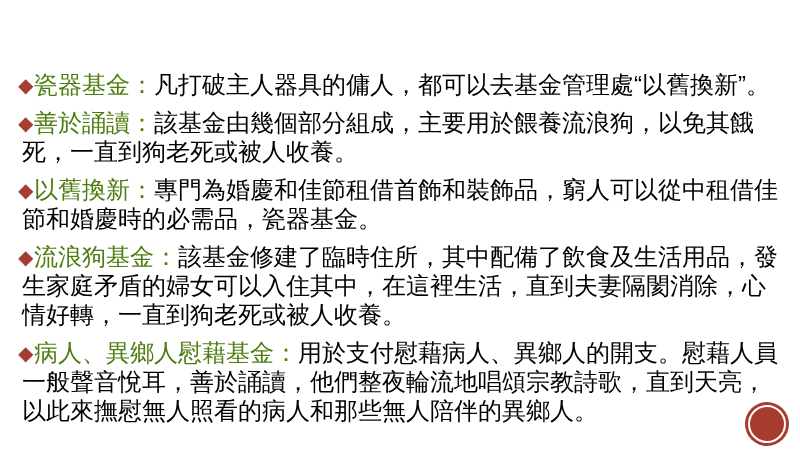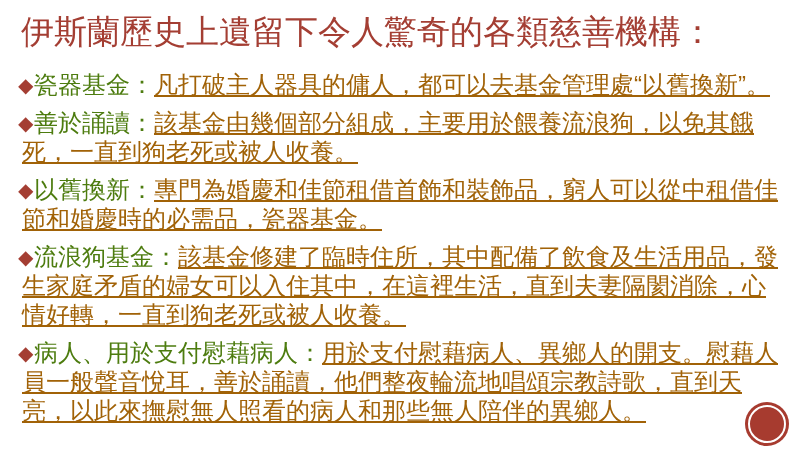--- a/index.html
+++ b/index.html
@@ -49,42 +49,40 @@
     top: 2px;
     font-size: 20px;
     line-height: 26px;
     color: #A43E33;
     text-indent: 0;
   }
   .term {
     color: #4d7c0f;
   }
   .desc {
-    color: #a16207;
-    text-decoration: underline;
+    color: #000000;
   }
   .seal {
     position: absolute;
     left: 748px;
     top: 405px;
     width: 34px;
     height: 34px;
     border-radius: 50%;
     background: radial-gradient(circle at 55% 42%, #b2453a 0%, #a73b2f 55%, #97niстанов 100%);
     background-color: #A73B2F;
     border: 2px solid #ffffff;
     box-shadow: 0 0 0 3px #A73B2F;
   }
 </style>
 </head>
 <body>
 
 <div class="slide">
 
-  <h1 class="slide-title">伊斯蘭歷史上遺留下令人驚奇的各類慈善機構：</h1>
 
   <ul class="bullet-list">
 
     <li class="bullet-item">
       <span class="diamond">◆</span>
       <span class="term">瓷器基金：</span><span class="desc">凡打破主人器具的傭人，都可以去基金管理處“以舊換新”。</span>
     </li>
 
     <li class="bullet-item">
       <span class="diamond">◆</span>
@@ -96,20 +94,20 @@
       <span class="term">以舊換新：</span><span class="desc">專門為婚慶和佳節租借首飾和裝飾品，窮人可以從中租借佳節和婚慶時的必需品，瓷器基金。</span>
     </li>
 
     <li class="bullet-item">
       <span class="diamond">◆</span>
       <span class="term">流浪狗基金：</span><span class="desc">該基金修建了臨時住所，其中配備了飲食及生活用品，發生家庭矛盾的婦女可以入住其中，在這裡生活，直到夫妻隔閡消除，心情好轉，一直到狗老死或被人收養。</span>
     </li>
 
     <li class="bullet-item">
       <span class="diamond">◆</span>
-      <span class="term">病人、用於支付慰藉病人：</span><span class="desc">用於支付慰藉病人、異鄉人的開支。慰藉人員一般聲音悅耳，善於誦讀，他們整夜輪流地唱頌宗教詩歌，直到天亮，以此來撫慰無人照看的病人和那些無人陪伴的異鄉人。</span>
+      <span class="term">病人、異鄉人慰藉基金：</span><span class="desc">用於支付慰藉病人、異鄉人的開支。慰藉人員一般聲音悅耳，善於誦讀，他們整夜輪流地唱頌宗教詩歌，直到天亮，以此來撫慰無人照看的病人和那些無人陪伴的異鄉人。</span>
     </li>
 
   </ul>
 
   <div class="seal"></div>
 
 </div>
 
 </body></html>

